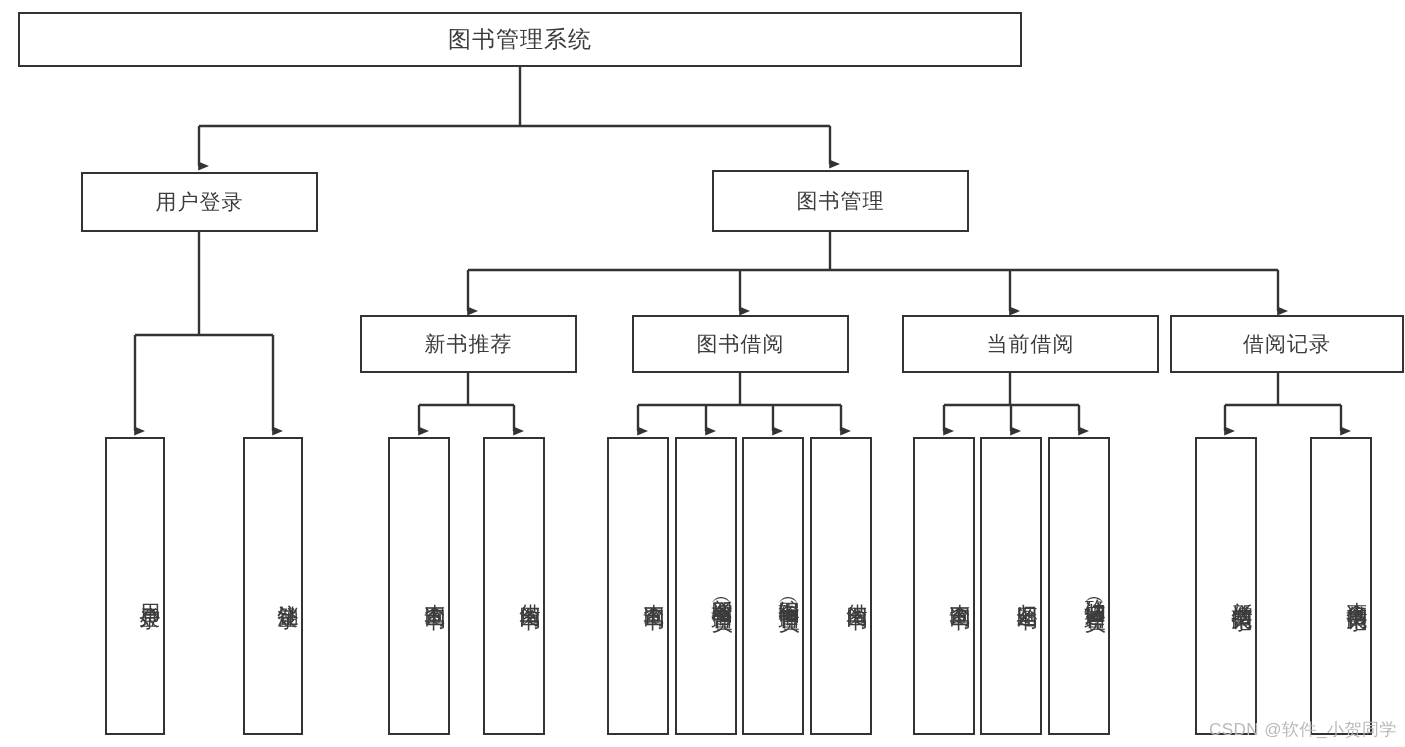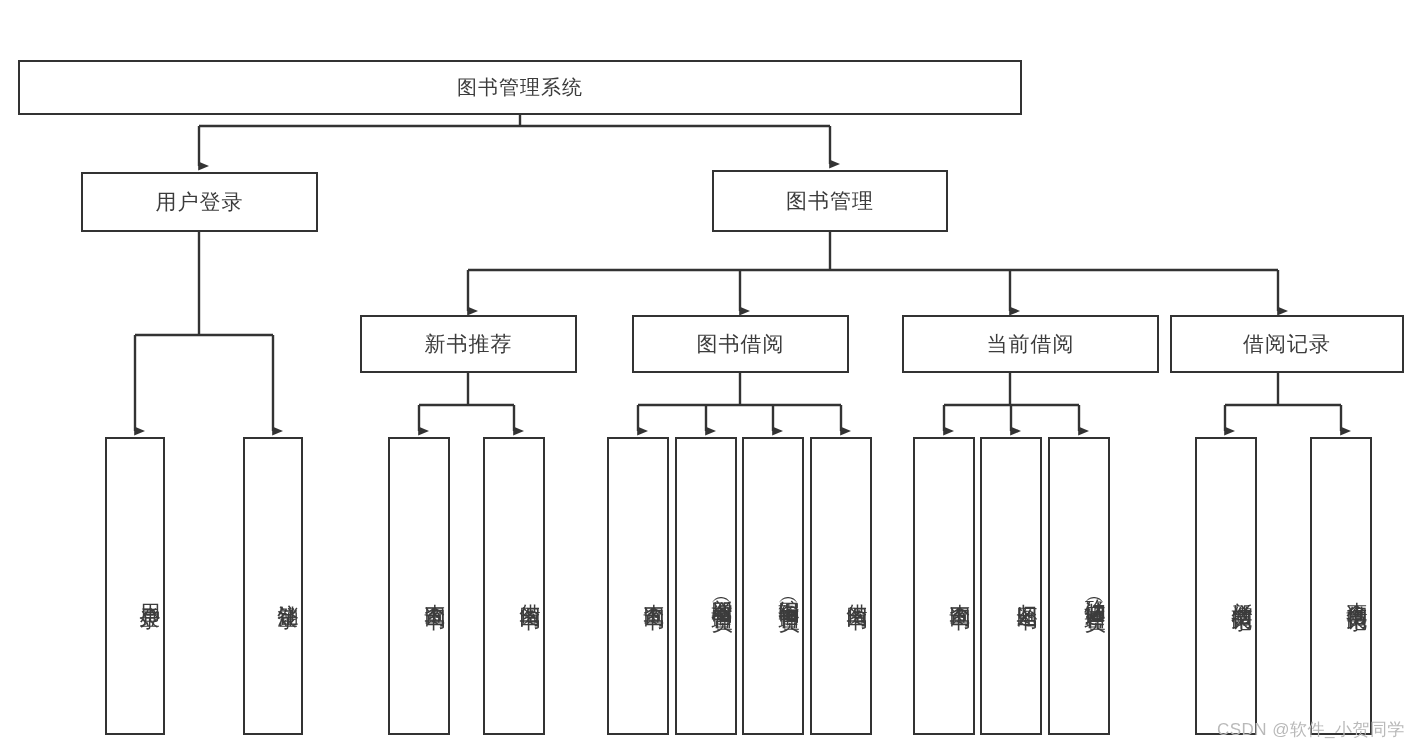--- a/index.html
+++ b/index.html
@@ -45,24 +45,24 @@
     letter-spacing:2px;
     padding-top:10px;
     align-items:flex-start;
     justify-content:center;
   }
   .node.v span{
     writing-mode:vertical-rl;
     text-orientation:upright;
     display:block;
   }
-  .node.root{ font-size:20px;margin-top:48px; }
+  .node.root{ font-size:23px; }
   .watermark{
     position:absolute;
-    right:0;
+    right:8px;
     bottom:6px;
     font-size:17px;
     color:#b9b9b9;
     letter-spacing:0.5px;
     white-space:nowrap;
     user-select:none;
   }
 </style>
 </head>
 <body>
@@ -119,21 +119,21 @@
     </g>
   </svg>
 
   <div class="node h root" style="left:18px;top:12px;width:1004px;height:55px;">
     <span>图书管理系统</span>
   </div>
 
   <div class="node h" style="left:81px;top:172px;width:237px;height:60px;">
     <span>用户登录</span>
   </div>
-  <div class="node h" style="left:712px;top:170px;width:236px;height:62px;">
+  <div class="node h" style="left:712px;top:170px;width:257px;height:62px;">
     <span>图书管理</span>
   </div>
 
   <div class="node h" style="left:632px;top:315px;width:217px;height:58px;">
     <span>图书借阅</span>
   </div>
   <div class="node h" style="left:360px;top:315px;width:217px;height:58px;">
     <span>新书推荐</span>
   </div>
   <div class="node h" style="left:902px;top:315px;width:257px;height:58px;">

